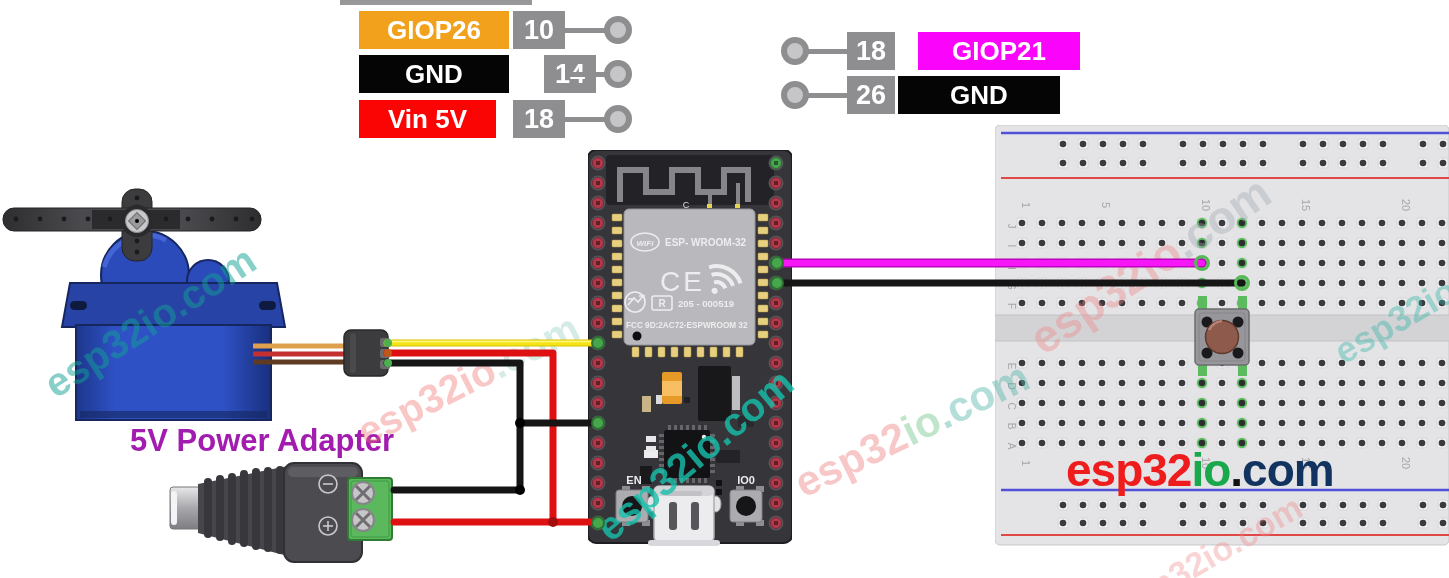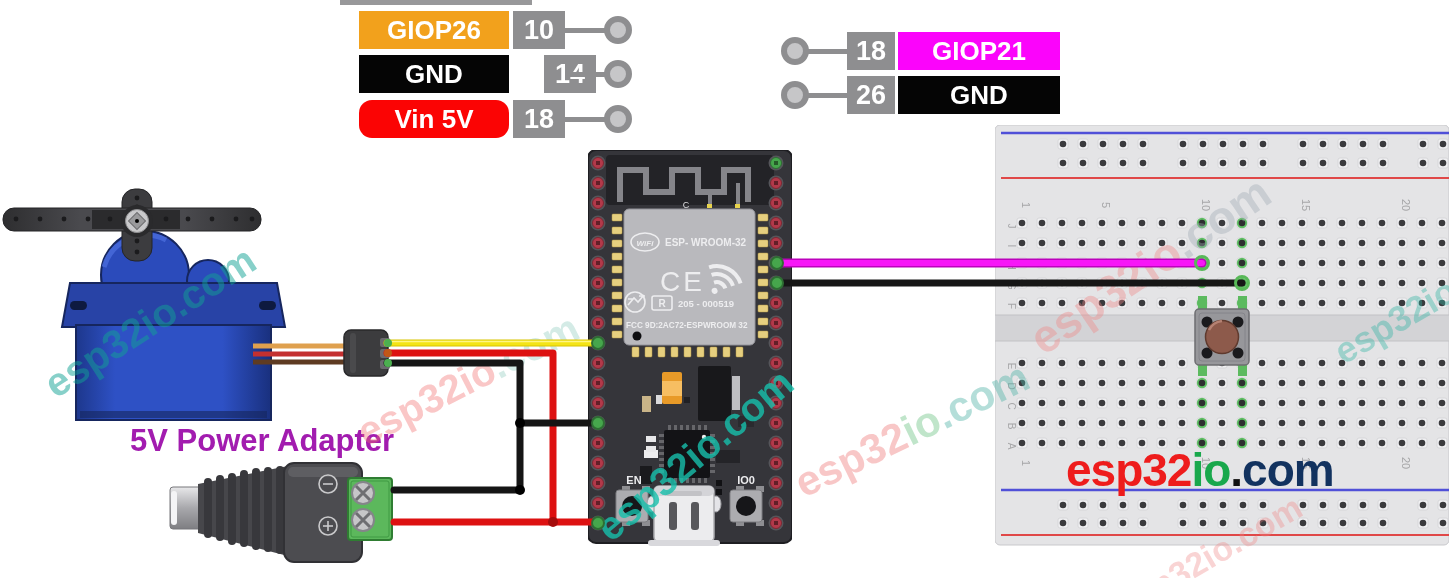--- a/index.html
+++ b/index.html
@@ -48,32 +48,32 @@
         <div class="plline" style="left: 546px; width: 42px;"></div>
         <div class="plcirc" style="left: 585px;"></div>
       </div>
       <div class="plrow" style="top: 55px;">
         <div class="plbox" style="left: 340px; width: 150px; background: rgb(5, 5, 5);">GND</div>
         <div class="plnum" style="left: 494px; margin-left: 31px;">14</div>
         <div class="plline" style="left: 546px; width: 42px;"></div>
         <div class="plcirc" style="left: 585px;"></div>
       </div>
       <div class="plrow" style="top: 100px;">
-        <div class="plbox" style="left: 340px; width: 150px; background: rgb(251, 4, 4); border-radius: 13px;">Vin 5V</div>
+        <div class="plbox" style="left: 340px; width: 137px; background: rgb(251, 4, 4);">Vin 5V</div>
         <div class="plnum" style="left: 494px;">18</div>
         <div class="plline" style="left: 546px; width: 42px;"></div>
         <div class="plcirc" style="left: 585px;"></div>
       </div>
     </div>
   <div id="right-labels">
       <div class="plrow" style="top: 32px;">
         <div class="plcirc" style="left: 762px;"></div>
         <div class="plline" style="left: 789px; width: 40px;"></div>
         <div class="plnum" style="left: 828px; width: 48px;">18</div>
-        <div class="plbox" style="left: 879px; width: 162px; background: rgb(251, 4, 251);">GIOP21</div>
+        <div class="plbox" style="left: 899px; width: 162px; background: rgb(251, 4, 251);">GIOP21</div>
       </div>
       <div class="plrow" style="top: 76px;">
         <div class="plcirc" style="left: 762px;"></div>
         <div class="plline" style="left: 789px; width: 40px;"></div>
         <div class="plnum" style="left: 828px; width: 48px;">26</div>
         <div class="plbox" style="left: 879px; width: 162px; background: rgb(5, 5, 5);">GND</div>
       </div>
     </div>
 
   <svg id="servo-svg" class="abs" style="left:0;top:175px;z-index:5" width="320" height="250" viewBox="0 0 320 250">

